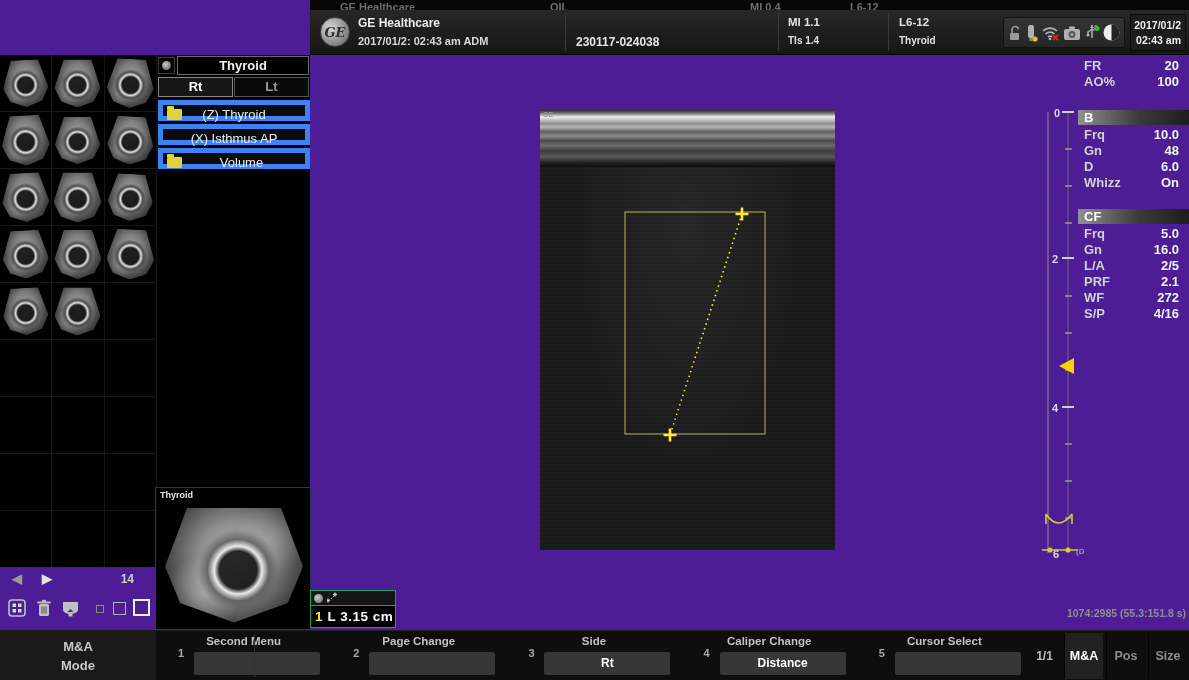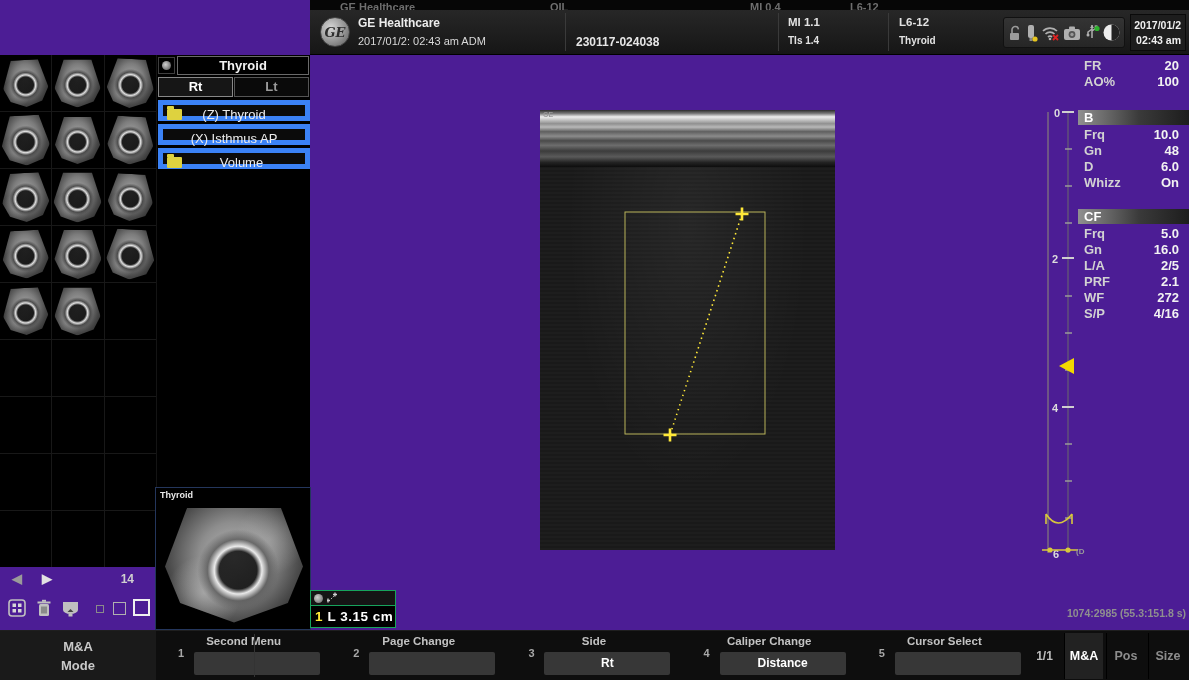--- a/index.html
+++ b/index.html
@@ -13,21 +13,21 @@
 
 
 #header{position:absolute;left:310px;top:10px;width:879px;height:45px;
   background:linear-gradient(#272727,#161616);border-bottom:1px solid #000}
 .hdr-div{position:absolute;top:3px;bottom:3px;width:1px;background:#3a3a3a}
 #ge-logo{position:absolute;left:10px;top:7px;width:30px;height:30px;border-radius:50%;
   background:radial-gradient(circle at 35% 35%,#d6d6d6,#8d8d8d 60%,#585858);
   border:1px solid #444;color:#2e2e2e;font-family:"DejaVu Serif",serif;font-style:italic;
   font-weight:bold;font-size:13px;display:flex;align-items:center;justify-content:center}
 .hdr-brand{position:absolute;left:48px;top:6px;font-size:12px;font-weight:bold;color:#ececec}
-.hdr-sub{position:absolute;left:48px;top:25px;font-size:11px;font-weight:normal;color:#d8d8d8}
+.hdr-sub{position:absolute;left:48px;top:25px;font-size:11px;font-weight:bold;color:#d8d8d8}
 .hdr-pid{position:absolute;left:266px;top:25px;font-size:12px;font-weight:bold;color:#e6e6e6}
 .hdr-l1{position:absolute;top:6px;font-size:11.5px;font-weight:bold;color:#e2e2e2}
 .hdr-l2{position:absolute;top:25px;font-size:10px;font-weight:bold;color:#e2e2e2}
 #status-tray{position:absolute;left:693px;top:7px;width:122px;height:31px;background:linear-gradient(#343434,#262626);
   border:1px solid #111;border-radius:3px;display:flex;align-items:center;justify-content:space-evenly}
 #status-tray svg{display:block}
 #clock-box{position:absolute;left:820px;top:4px;width:56px;height:37px;background:#1d1d1d;
   border:1px solid #0a0a0a;text-align:right;padding:3px 4px 0 0;font-size:10.5px;font-weight:bold;color:#f0f0f0;line-height:15px}
 
 

